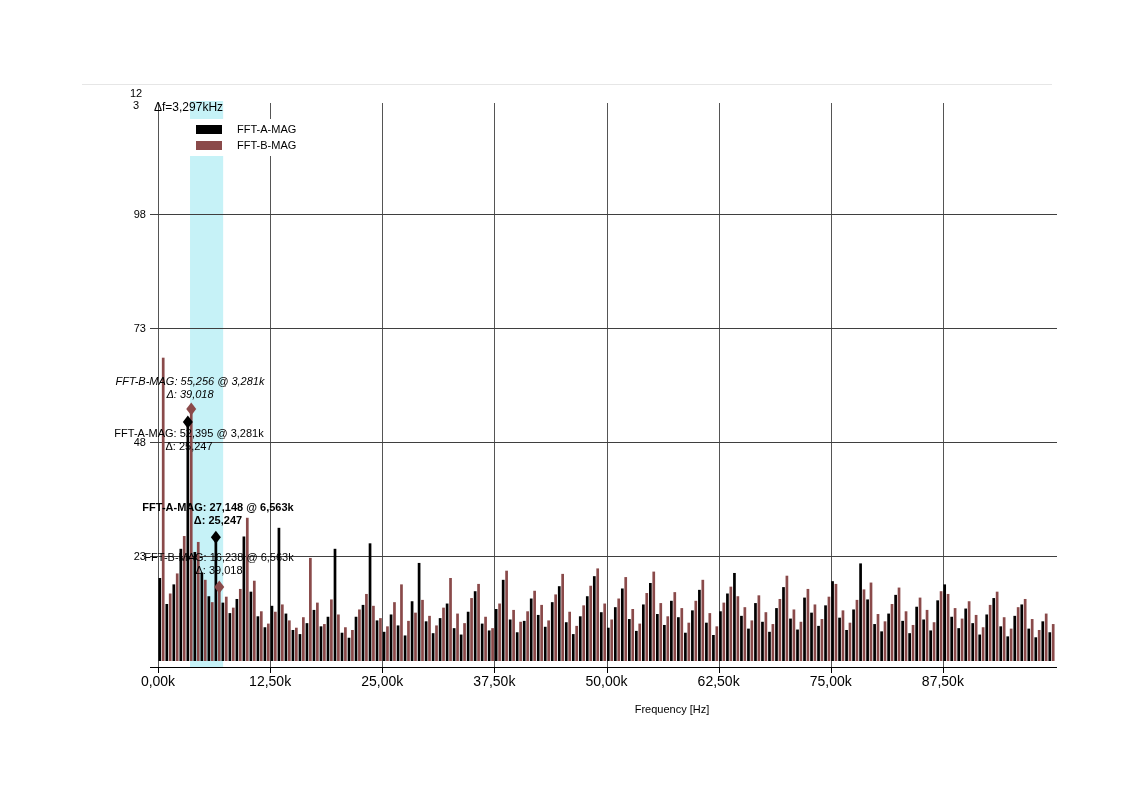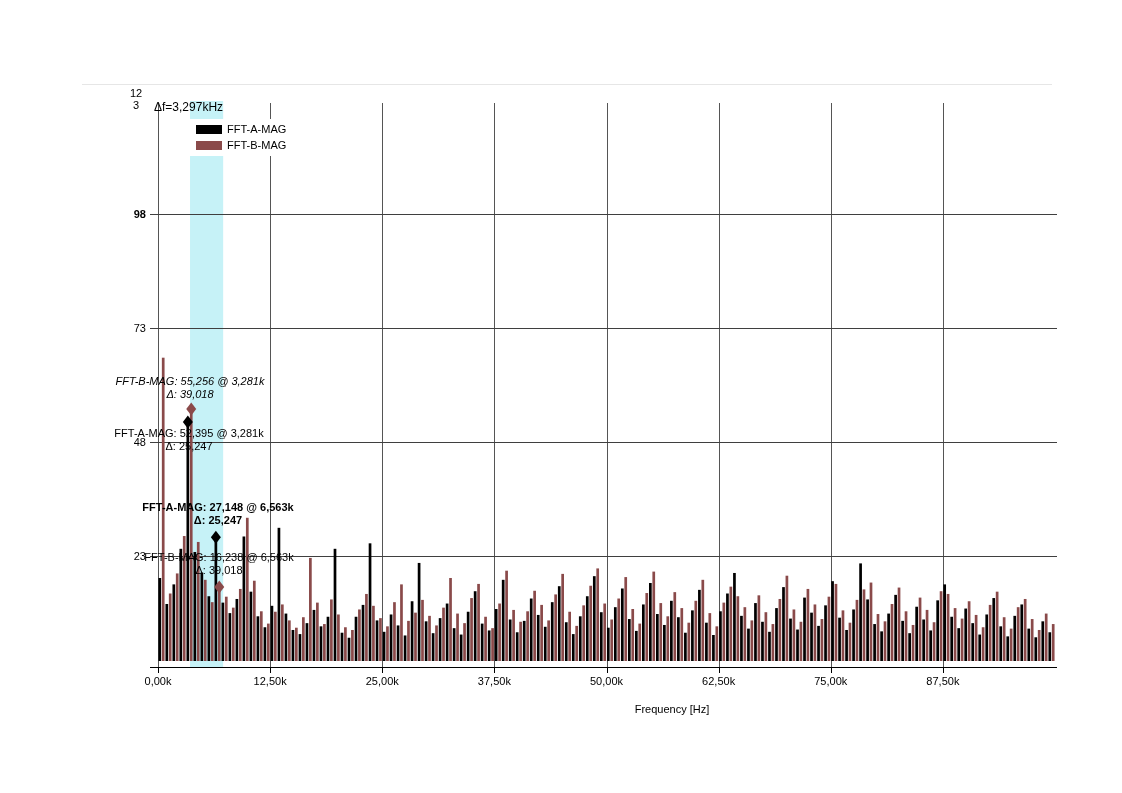--- a/index.html
+++ b/index.html
@@ -8,27 +8,27 @@
     font-family:"Liberation Sans",sans-serif;color:#000;
   }
   #panel-border{position:absolute;left:82px;top:84px;width:970px;height:1px;background:#e6e6e6;}
   #chart-svg{position:absolute;left:0;top:0;z-index:1;}
   .txt{position:absolute;font-size:12px;line-height:13px;color:#000;z-index:2;}
   #delta-f-label{left:154px;top:101px;z-index:3;}
   #legend{
     position:absolute;left:188px;top:119px;z-index:3;background:#ffffff;
     padding:4px 10px 4px 8px;display:flex;flex-direction:column;gap:3px;
   }
-  .legend-row{display:flex;align-items:center;gap:5px;}
+  .legend-row{display:flex;align-items:center;gap:15px;}
   .legend-swatch{width:26px;height:9px;display:inline-block;}
   .legend-label{font-size:11px;line-height:13px;white-space:nowrap;}
   .annotation{position:absolute;width:190px;text-align:center;font-size:11px;line-height:13px;z-index:4;}
   .ylab{position:absolute;font-size:11px;line-height:14px;text-align:right;z-index:2;}
   .ylab-wrap{position:absolute;font-size:11px;line-height:12px;text-align:center;white-space:pre-line;z-index:2;}
-  .xlab{position:absolute;font-size:11px;line-height:14px;text-align:center;z-index:2;}
+  .xlab{position:absolute;font-size:14px;line-height:14px;text-align:center;z-index:2;}
   #x-axis-title{position:absolute;left:572px;top:702px;width:200px;text-align:center;font-size:11px;line-height:14px;z-index:2;}
 </style>
 </head>
 <body>
 
 <div id="screen">
 
   <div id="panel-border"></div>
 
   <svg id="chart-svg" width="1122" height="793">
@@ -344,21 +344,21 @@
   <div class="annotation" style="left:124px;top:551px;">
     <div>FFT-B-MAG: 16,238 @ 6,563k</div>
     <div>Δ: 39,018</div>
   </div>
 
   <div id="x-axis-title">Frequency [Hz]</div>
 
   <div id="axis-labels">
       <div class="ylab-wrap" style="left: 126px; width: 20px; top: 87px;">12
 3</div>
-      <div class="ylab" style="left: 110px; width: 36px; top: 206.524px; font-weight: bold;">98</div>
+      <div class="ylab" style="left: 110px; width: 36px; top: 206.524px;">98</div>
       <div class="ylab" style="left: 110px; width: 36px; top: 320.549px;">73</div>
       <div class="ylab" style="left: 110px; width: 36px; top: 434.573px;">48</div>
       <div class="ylab" style="left: 110px; width: 36px; top: 548.598px;">23</div>
       <div class="xlab" style="left: 128px; width: 60px; top: 674px;">0,00k</div>
       <div class="xlab" style="left: 240.125px; width: 60px; top: 674px;">12,50k</div>
       <div class="xlab" style="left: 352.25px; width: 60px; top: 674px;">25,00k</div>
       <div class="xlab" style="left: 464.375px; width: 60px; top: 674px;">37,50k</div>
       <div class="xlab" style="left: 576.5px; width: 60px; top: 674px;">50,00k</div>
       <div class="xlab" style="left: 688.625px; width: 60px; top: 674px;">62,50k</div>
       <div class="xlab" style="left: 800.75px; width: 60px; top: 674px;">75,00k</div>

